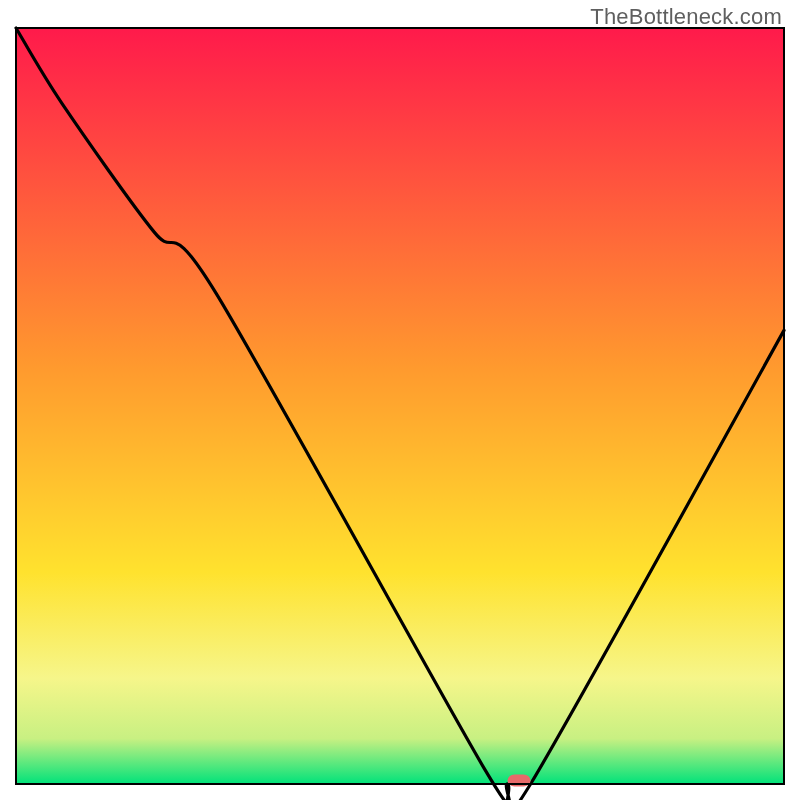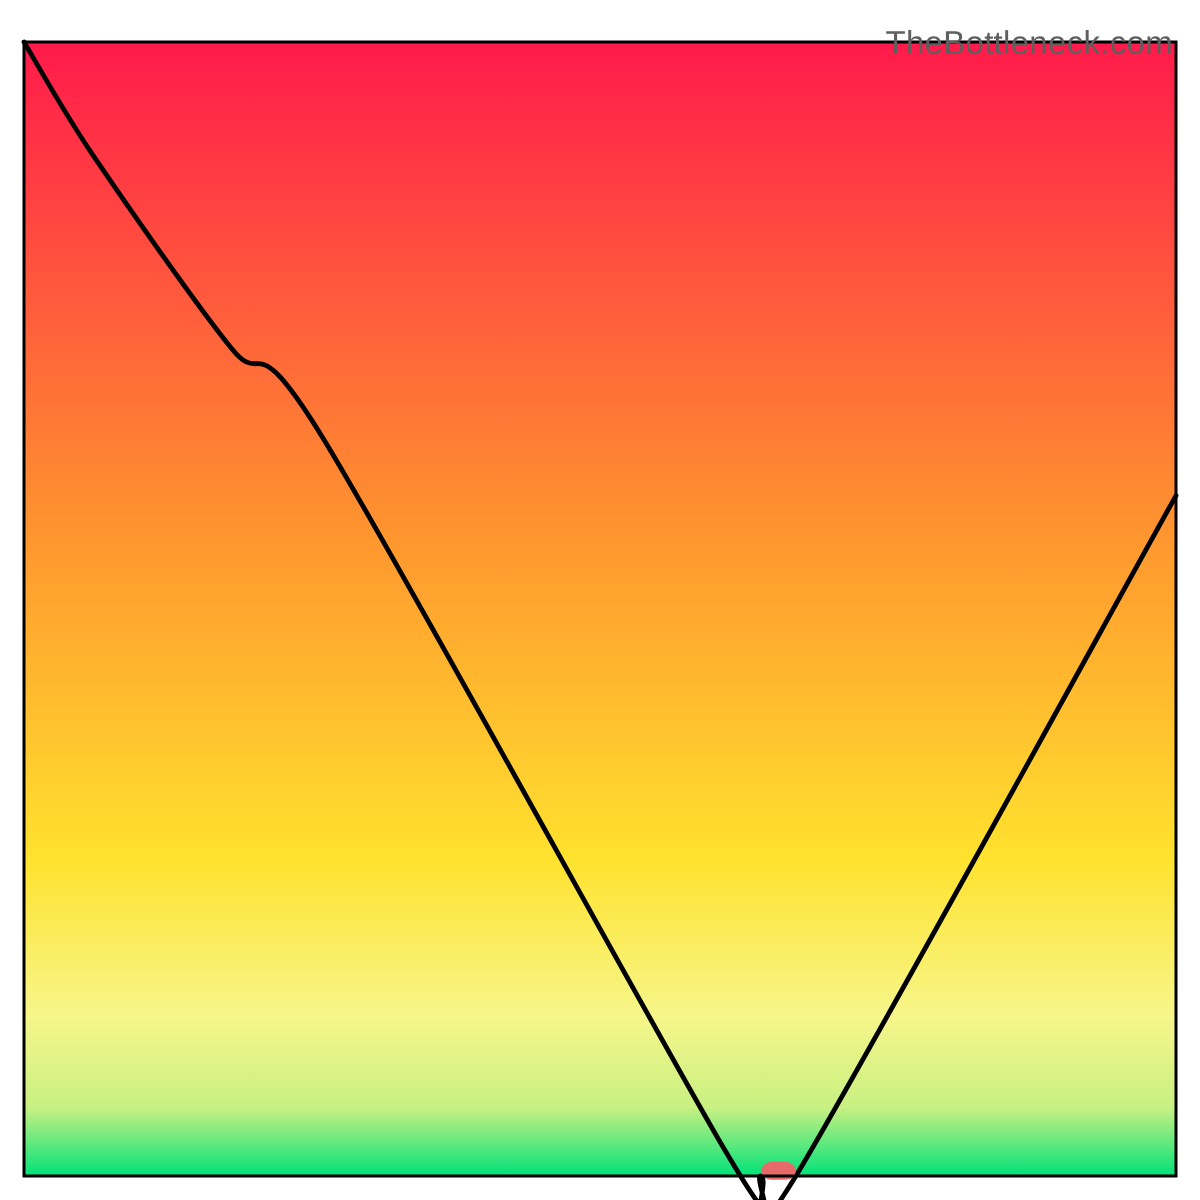--- a/index.html
+++ b/index.html
@@ -11,21 +11,21 @@
     font-family: Arial, Helvetica, sans-serif;
     overflow: hidden;
   }
   .canvas {
     position: relative;
     width: 800px;
     height: 800px;
   }
   .watermark {
     position: absolute;
-    top: 16px;
+    top: 4px;
     right: 18px;
     font-size: 22px;
     color: #5f5f5f;
     letter-spacing: 0.2px;
     user-select: none;
   }
   svg {
     position: absolute;
     inset: 0;
     width: 800px;

